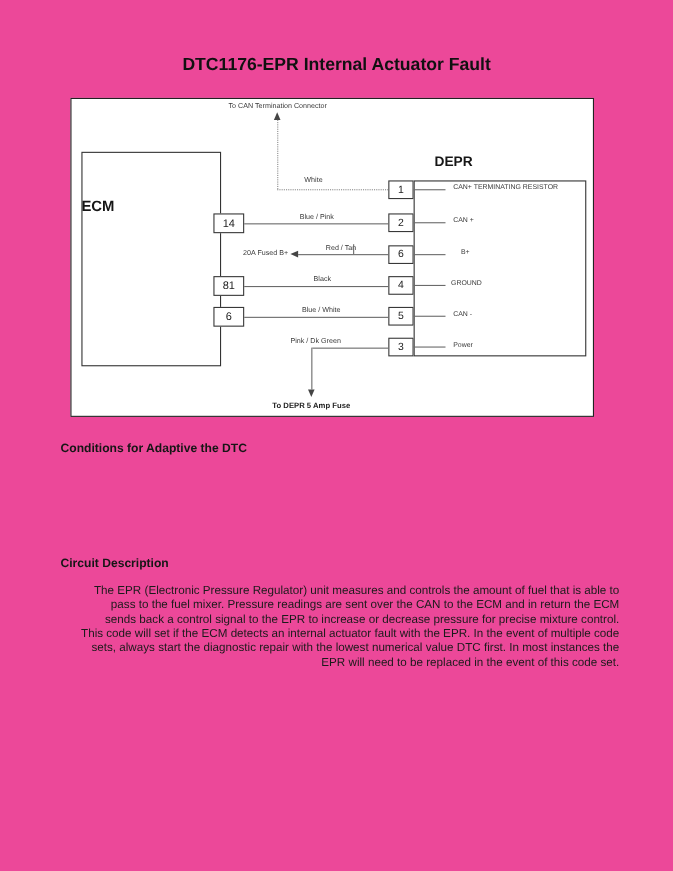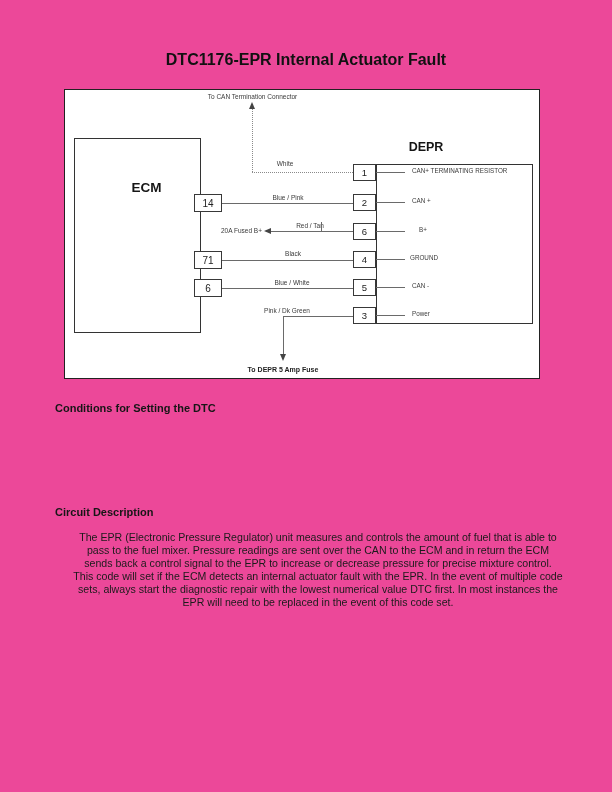--- a/index.html
+++ b/index.html
@@ -19,52 +19,52 @@
   .wire.dotted{border-top:1px dotted #8a8a8a;}
   .vwire{position:absolute;border-left:1px solid #6a6a6a;width:0;}
   .vwire.dotted{border-left:1px dotted #8a8a8a;}
   .compbox{position:absolute;border:1.6px solid #333;background:#fff;box-sizing:border-box;}
   .pin{
     position:absolute;border:1.5px solid #383838;background:#fff;box-sizing:border-box;
     display:flex;align-items:center;justify-content:center;color:#222;
   }
   .pin.ecm{width:28px;height:18px;left:129px;font-size:10px;}
   .pin.depr{width:23px;height:17px;left:288px;font-size:9.5px;}
-  .complabel{position:absolute;font-weight:bold;color:#161616;text-align:center;}
+  .complabel{position:absolute;font-weight:bold;color:#161616;}
   .arrow{position:absolute;width:0;height:0;}
   .arrow.up{border-left:3.5px solid transparent;border-right:3.5px solid transparent;border-bottom:7px solid #444;}
   .arrow.down{border-left:3.5px solid transparent;border-right:3.5px solid transparent;border-top:7px solid #444;}
   .arrow.left{border-top:3.5px solid transparent;border-bottom:3.5px solid transparent;border-right:7px solid #444;}
   
   .h2{position:absolute;font-size:11px;font-weight:bold;color:#161616;margin:0;}
   .bullets{position:absolute;left:72px;top:426px;margin:0;padding:0;list-style:none;width:420px;}
   .bullets li{position:relative;padding-left:18px;font-size:10.8px;line-height:13.4px;color:#1b1b1b;}
   .bullets li::before{content:"\2022";position:absolute;left:0;top:0;font-size:12px;color:#1b1b1b;}
-  .bodytext{position:absolute;left:73px;top:531px;width:490px;font-size:10.6px;line-height:12.9px;color:#1b1b1b;margin:0;text-align:center;}
+  .bodytext{position:absolute;left:73px;top:531px;width:490px;font-size:10.6px;line-height:12.9px;color:#1b1b1b;margin:0;text-align:right;}
   .pageno{position:absolute;left:0;top:740px;width:612px;text-align:center;font-size:10.5px;color:#1b1b1b;}
 </style>
 </head>
 <body>
 
 <div class="page">
 
   <div class="title">DTC1176-EPR Internal Actuator Fault</div>
 
   <div class="diagram">
 
     <div class="dtext" style="left:120px;top:3px;width:135px;text-align:center;">To CAN Termination Connector</div>
     <div class="arrow up" style="left:184px;top:12px;"></div>
     <div class="vwire dotted" style="left:187px;top:19px;height:63px;"></div>
     <div class="wire dotted" style="left:187px;top:82px;width:101px;"></div>
     <div class="dtext" style="left:170px;top:70px;width:100px;text-align:center;">White</div>
 
     <div class="compbox" style="left:9px;top:48px;width:127px;height:195px;"></div>
     <div class="complabel" style="left:9px;top:90px;width:145px;font-size:13.5px;">ECM</div>
     <div class="pin ecm" style="top:104px;">14</div>
-    <div class="pin ecm" style="top:161px;">71</div>
+    <div class="pin ecm" style="top:161px;">81</div>
     <div class="pin ecm" style="top:189px;">6</div>
 
     <div class="wire" style="left:157px;top:113px;width:131px;"></div>
     <div class="dtext" style="left:173px;top:104px;width:100px;text-align:center;">Blue / Pink</div>
 
     <div class="wire" style="left:206px;top:141px;width:82px;"></div>
     <div class="arrow left" style="left:199px;top:138px;"></div>
     <div class="dtext" style="left:113px;top:137px;width:84px;text-align:right;">20A Fused B+</div>
     <div class="dtext" style="left:215px;top:132px;width:60px;text-align:center;">Red / Tan</div>
     <div class="vwire" style="left:256px;top:132px;height:9px;"></div>
@@ -99,18 +99,18 @@
     <div class="wire" style="left:311px;top:225px;width:29px;"></div>
 
     <div class="dtext" style="left:347px;top:78px;font-size:6.3px;">CAN+ TERMINATING RESISTOR</div>
     <div class="dtext" style="left:347px;top:108px;font-size:6.3px;">CAN +</div>
     <div class="dtext" style="left:354px;top:137px;font-size:6.3px;">B+</div>
     <div class="dtext" style="left:345px;top:165px;font-size:6.3px;">GROUND</div>
     <div class="dtext" style="left:347px;top:193px;font-size:6.3px;">CAN -</div>
     <div class="dtext" style="left:347px;top:221px;font-size:6.3px;">Power</div>
   </div>
 
-  <h2 class="h2" style="left:55px;top:402px;">Conditions for Setting the DTC</h2>
+  <h2 class="h2" style="left:55px;top:402px;">Conditions for Adaptive the DTC</h2>
 
   <h2 class="h2" style="left:55px;top:506px;">Circuit Description</h2>
   <p class="bodytext">The EPR (Electronic Pressure Regulator) unit measures and controls the amount of fuel that is able to pass to the fuel mixer. Pressure readings are sent over the CAN to the ECM and in return the ECM sends back a control signal to the EPR to increase or decrease pressure for precise mixture control. This code will set if the ECM detects an internal actuator fault with the EPR. In the event of multiple code sets, always start the diagnostic repair with the lowest numerical value DTC first. In most instances the EPR will need to be replaced in the event of this code set.</p>
 
 </div>
 
 </body></html>

